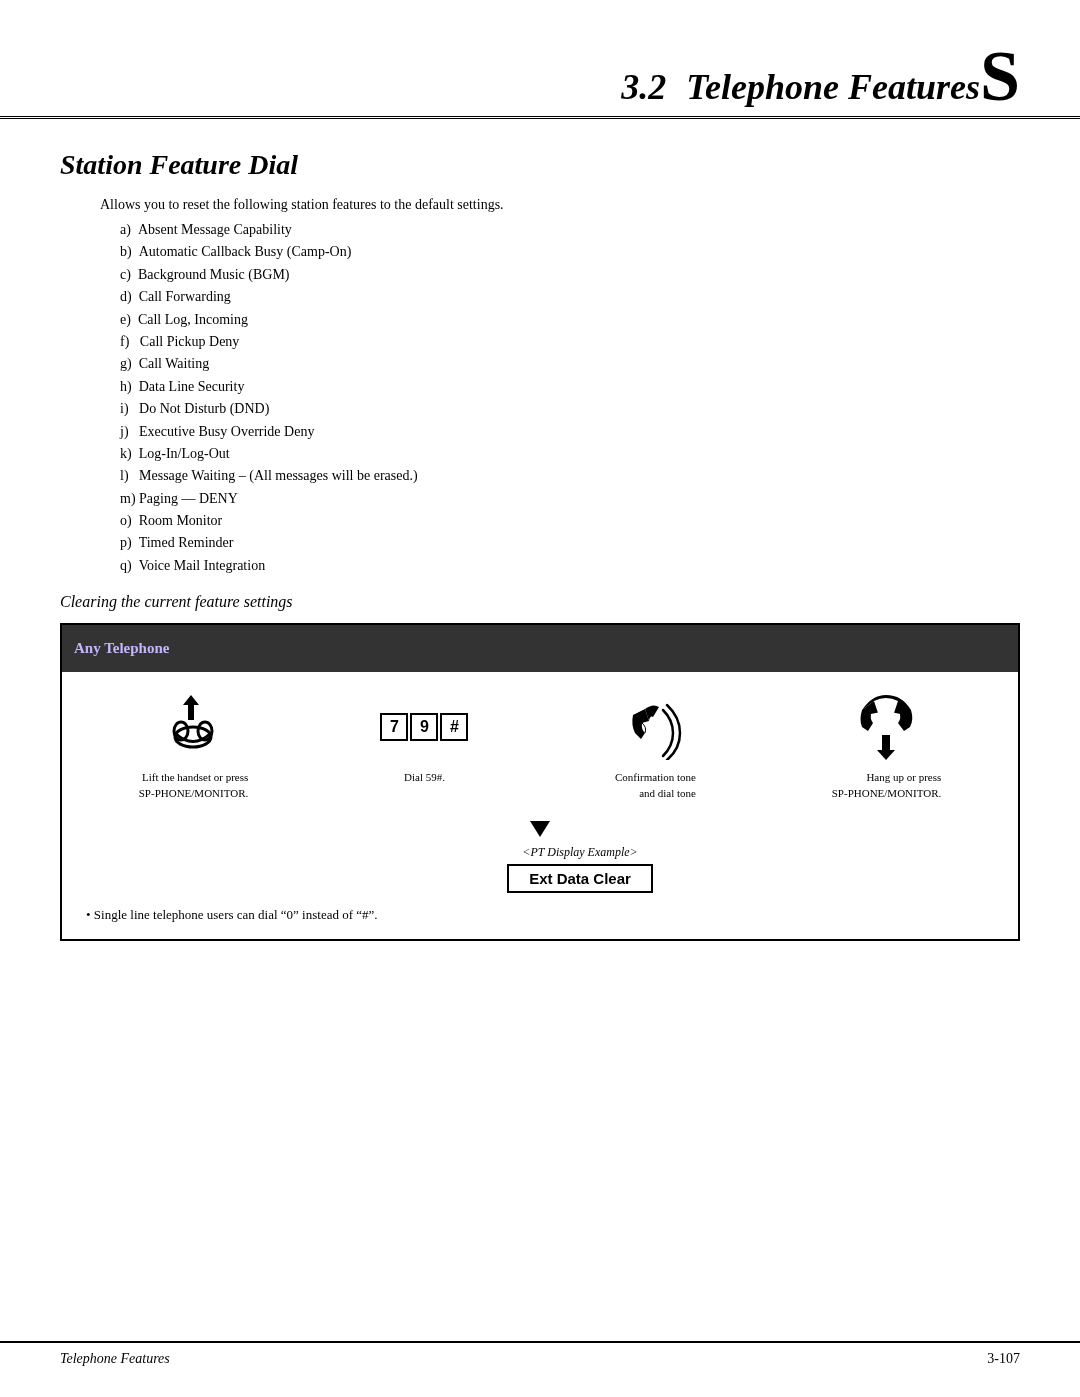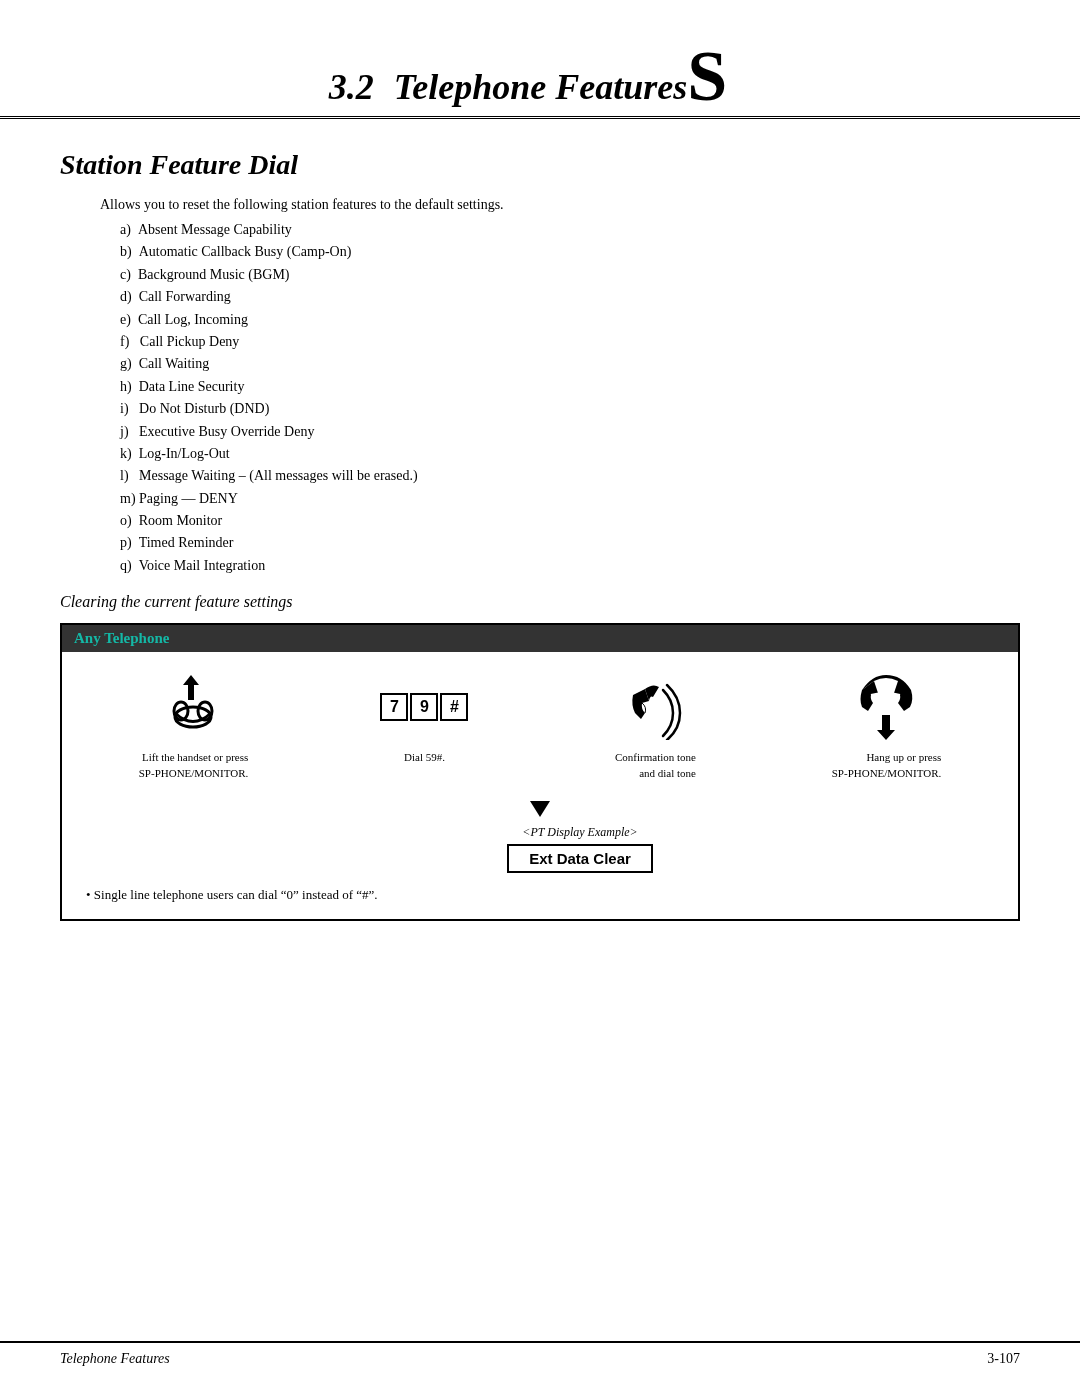--- a/index.html
+++ b/index.html
@@ -11,21 +11,21 @@
       color: #000;
       position: relative;
     }
 
     
     .header-section {
       padding: 40px 60px 0 36px;
       border-bottom: 3px double #000;
       padding-bottom: 8px;
       display: flex;
-      justify-content: center;
+      justify-content: flex-end;
       align-items: flex-end;
     }
     .header-title {
       font-size: 36px;
       font-weight: bold;
       font-style: italic;
     }
     .header-section-num {
       font-size: 36px;
       font-weight: bold;
@@ -76,24 +76,24 @@
     }
 
     
     .procedure-box {
       border: 2px solid #000;
       margin: 0 0 30px 0;
     }
 
     .procedure-header {
       background: #333;
-      color: #14b8a6;
+      color: #c4b5fd;
       font-size: 15px;
       font-weight: bold;
-      padding: 5px 12px;
+      padding: 15px 12px;
     }
 
     .procedure-content {
       padding: 20px 16px 16px 16px;
       background: #fff;
     }
 
     .steps-row {
       display: flex;
       justify-content: space-around;

